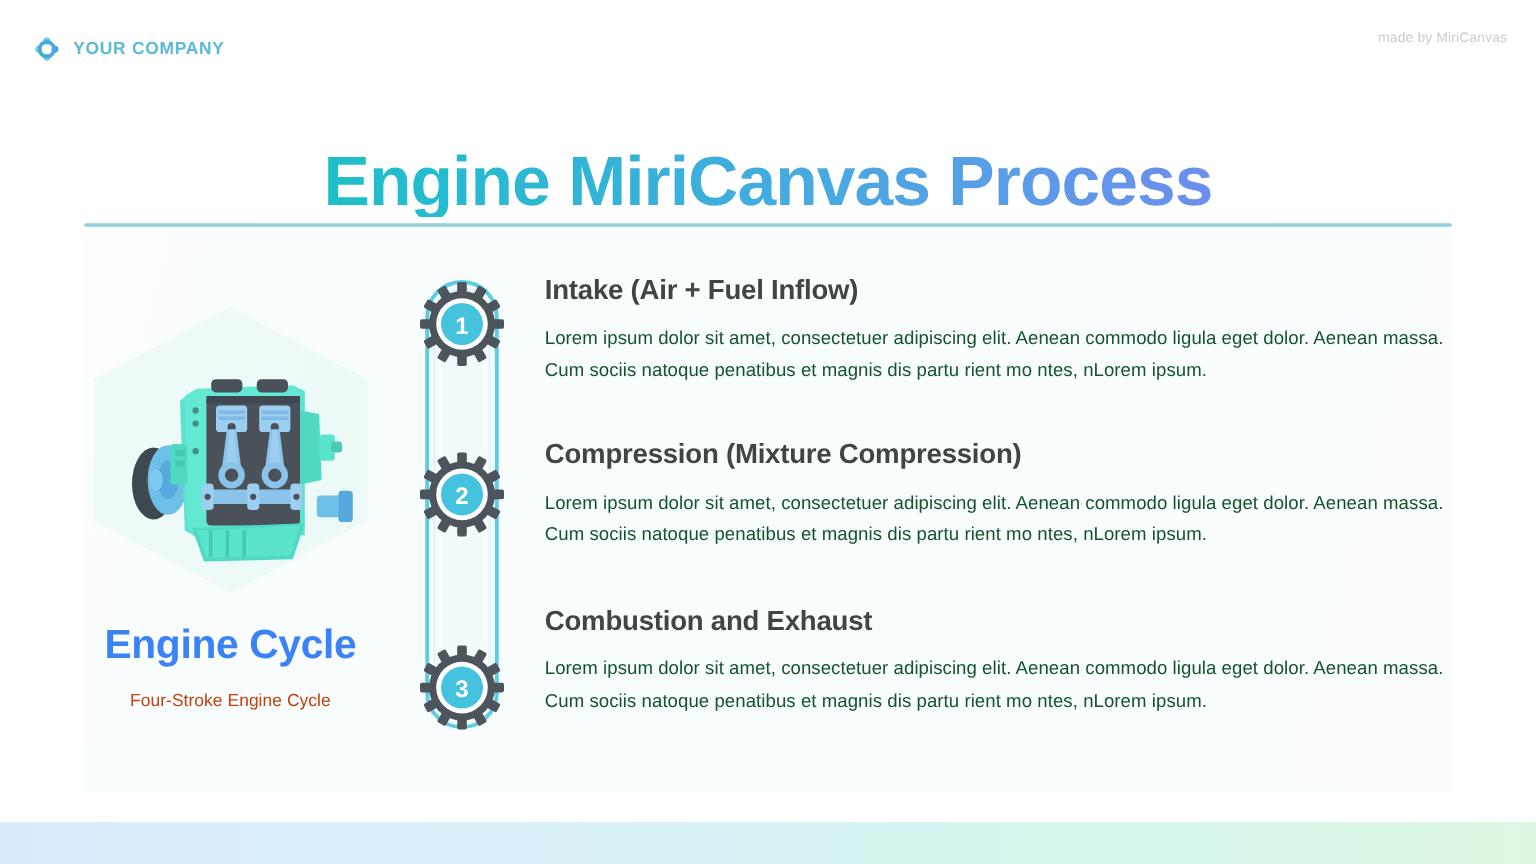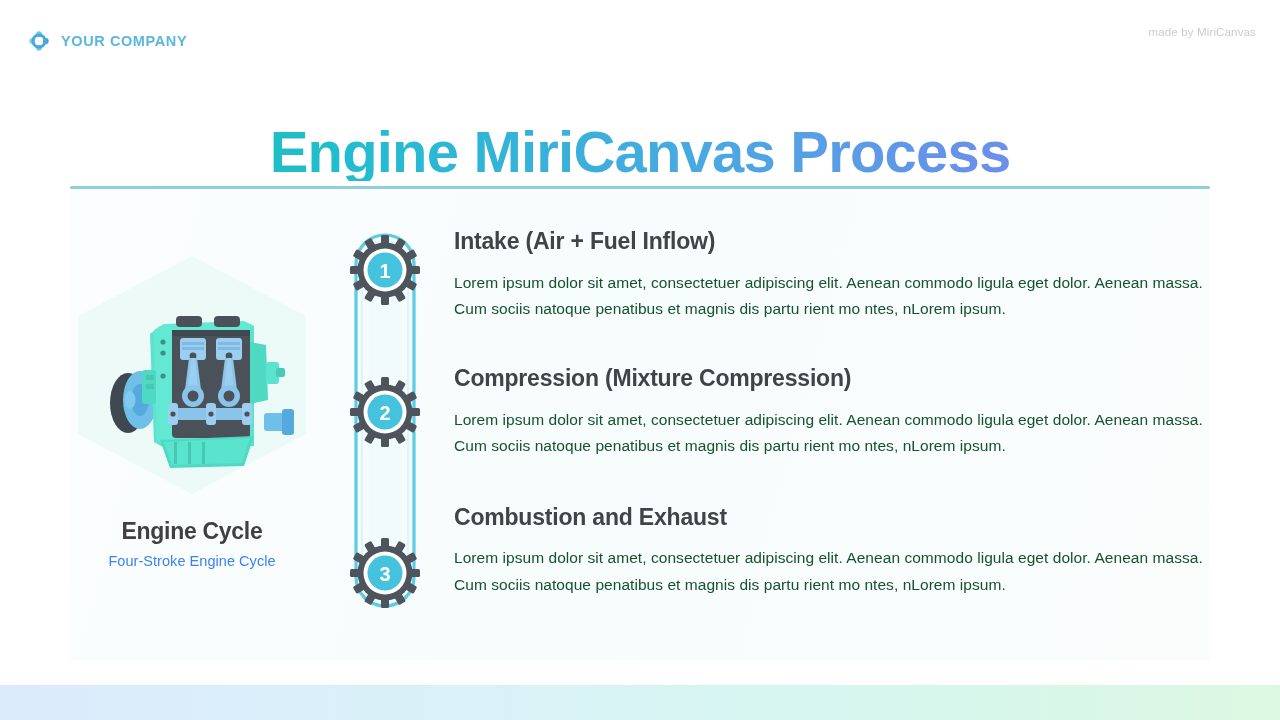--- a/index.html
+++ b/index.html
@@ -104,29 +104,29 @@
     position: relative;
     width: 248px;
     height: 250px;
     margin: 0 auto;
   }
   .hex-illustration svg {
     display: block;
   }
   .left-title {
     margin-top: 18px;
-    font-size: 23px;
+    font-size: 34px;
     font-weight: bold;
-    color: #404040;
+    color: #3b82f6;
     letter-spacing: -0.3px;
   }
   .left-sub {
-    margin-top: 8px;
+    margin-top: 19px;
     font-size: 14.5px;
-    color: #3b82f6;
+    color: #c2410c;
     letter-spacing: 0.05px;
   }
 
   
   .belt-col {
     position: absolute;
     left: 345px;
     top: 228px;
     width: 80px;
     height: 385px;

